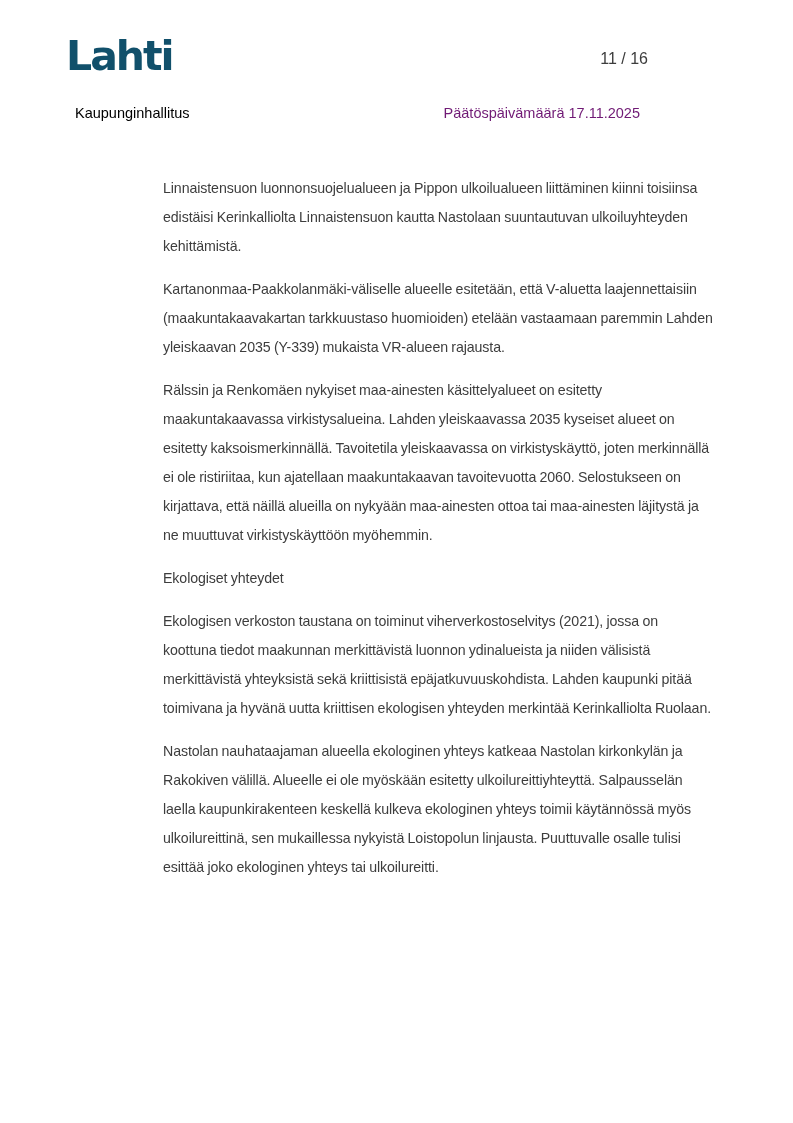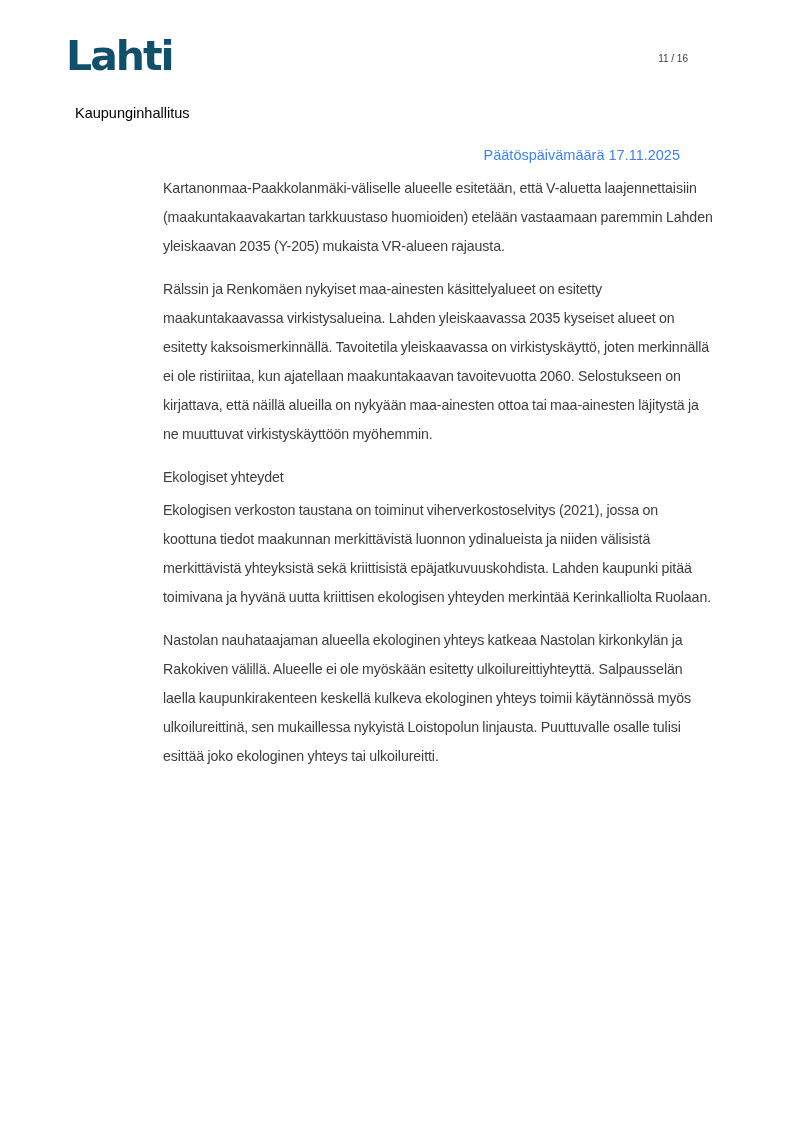--- a/index.html
+++ b/index.html
@@ -9,94 +9,93 @@
     background: #ffffff;
   }
   .page {
     position: relative;
     width: 726px;
     height: 1123px;
     background: #ffffff;
     overflow: hidden;
     font-family: "Liberation Sans", sans-serif;
     color: #3d3d3d;
-    padding-left: 40px;
   }
   .logo {
     position: absolute;
     left: 66px;
     top: 34px;
     font-family: "DejaVu Sans", sans-serif;
     font-weight: 800;
     font-size: 41px;
     line-height: 1.1;
     letter-spacing: -2px;
     color: #11506b;
     user-select: none;
   }
   .page-number {
     position: absolute;
     top: 50px;
     right: 78px;
-    font-size: 10px;
+    font-size: 16px;
     line-height: 17px;
     color: #3d3d3d;
     text-align: center;
   }
   .header-left {
     position: absolute;
     top: 105px;
     left: 75px;
     font-size: 14.5px;
     line-height: 17px;
     color: #000000;
   }
   .header-right {
     position: absolute;
     top: 105px;
     right: 86px;
     font-size: 14.5px;
     line-height: 17px;
-    color: #3b82f6;
-    margin-top: 42px;
+    color: #701a75;
   }
   .document-body {
     position: absolute;
     left: 163px;
     top: 174px;
     width: 552px;
   }
   .para {
     margin: 0 0 14px 0;
     font-size: 14.2px;
     line-height: 29px;
     letter-spacing: -0.1px;
     word-spacing: -0.5px;
     color: #3d3d3d;
     text-align: left;
   }
   .para.heading {
     
-    margin: 0 0 4px 0;
+    margin: 0 0 14px 0;
   }
 </style>
 </head>
 <body>
 
 <div class="page">
 
   <div class="logo">Lahti</div>
 
   <div class="page-number">11 / 16</div>
 
   <div class="header-left">Kaupunginhallitus</div>
 
   <div class="header-right">Päätöspäivämäärä 17.11.2025</div>
 
   <div class="document-body">
-      <p class="para">Kartanonmaa-Paakkolanmäki-väliselle alueelle esitetään, että V-aluetta laajennettaisiin (maakuntakaavakartan tarkkuustaso huomioiden) etelään vastaamaan paremmin Lahden yleiskaavan 2035 (Y-205) mukaista VR-alueen rajausta.</p>
+      <p class="para">Linnaistensuon luonnonsuojelualueen ja Pippon ulkoilualueen liittäminen kiinni toisiinsa edistäisi Kerinkalliolta Linnaistensuon kautta Nastolaan suuntautuvan ulkoiluyhteyden kehittämistä.</p>
+      <p class="para">Kartanonmaa-Paakkolanmäki-väliselle alueelle esitetään, että V-aluetta laajennettaisiin (maakuntakaavakartan tarkkuustaso huomioiden) etelään vastaamaan paremmin Lahden yleiskaavan 2035 (Y-339) mukaista VR-alueen rajausta.</p>
       <p class="para">Rälssin ja Renkomäen nykyiset maa-ainesten käsittelyalueet on esitetty maakuntakaavassa virkistysalueina. Lahden yleiskaavassa 2035 kyseiset alueet on esitetty kaksoismerkinnällä. Tavoitetila yleiskaavassa on virkistyskäyttö, joten merkinnällä ei ole ristiriitaa, kun ajatellaan maakuntakaavan tavoitevuotta 2060. Selostukseen on kirjattava, että näillä alueilla on nykyään maa-ainesten ottoa tai maa-ainesten läjitystä ja ne muuttuvat virkistyskäyttöön myöhemmin.</p>
       <p class="para heading">Ekologiset yhteydet</p>
       <p class="para">Ekologisen verkoston taustana on toiminut viherverkostoselvitys (2021), jossa on koottuna tiedot maakunnan merkittävistä luonnon ydinalueista ja niiden välisistä merkittävistä yhteyksistä sekä kriittisistä epäjatkuvuuskohdista. Lahden kaupunki pitää toimivana ja hyvänä uutta kriittisen ekologisen yhteyden merkintää Kerinkalliolta Ruolaan.</p>
       <p class="para">Nastolan nauhataajaman alueella ekologinen yhteys katkeaa Nastolan kirkonkylän ja Rakokiven välillä. Alueelle ei ole myöskään esitetty ulkoilureittiyhteyttä. Salpausselän laella kaupunkirakenteen keskellä kulkeva ekologinen yhteys toimii käytännössä myös ulkoilureittinä, sen mukaillessa nykyistä Loistopolun linjausta. Puuttuvalle osalle tulisi esittää joko ekologinen yhteys tai ulkoilureitti.</p>
     </div>
 
 </div>
 
 </body></html>

